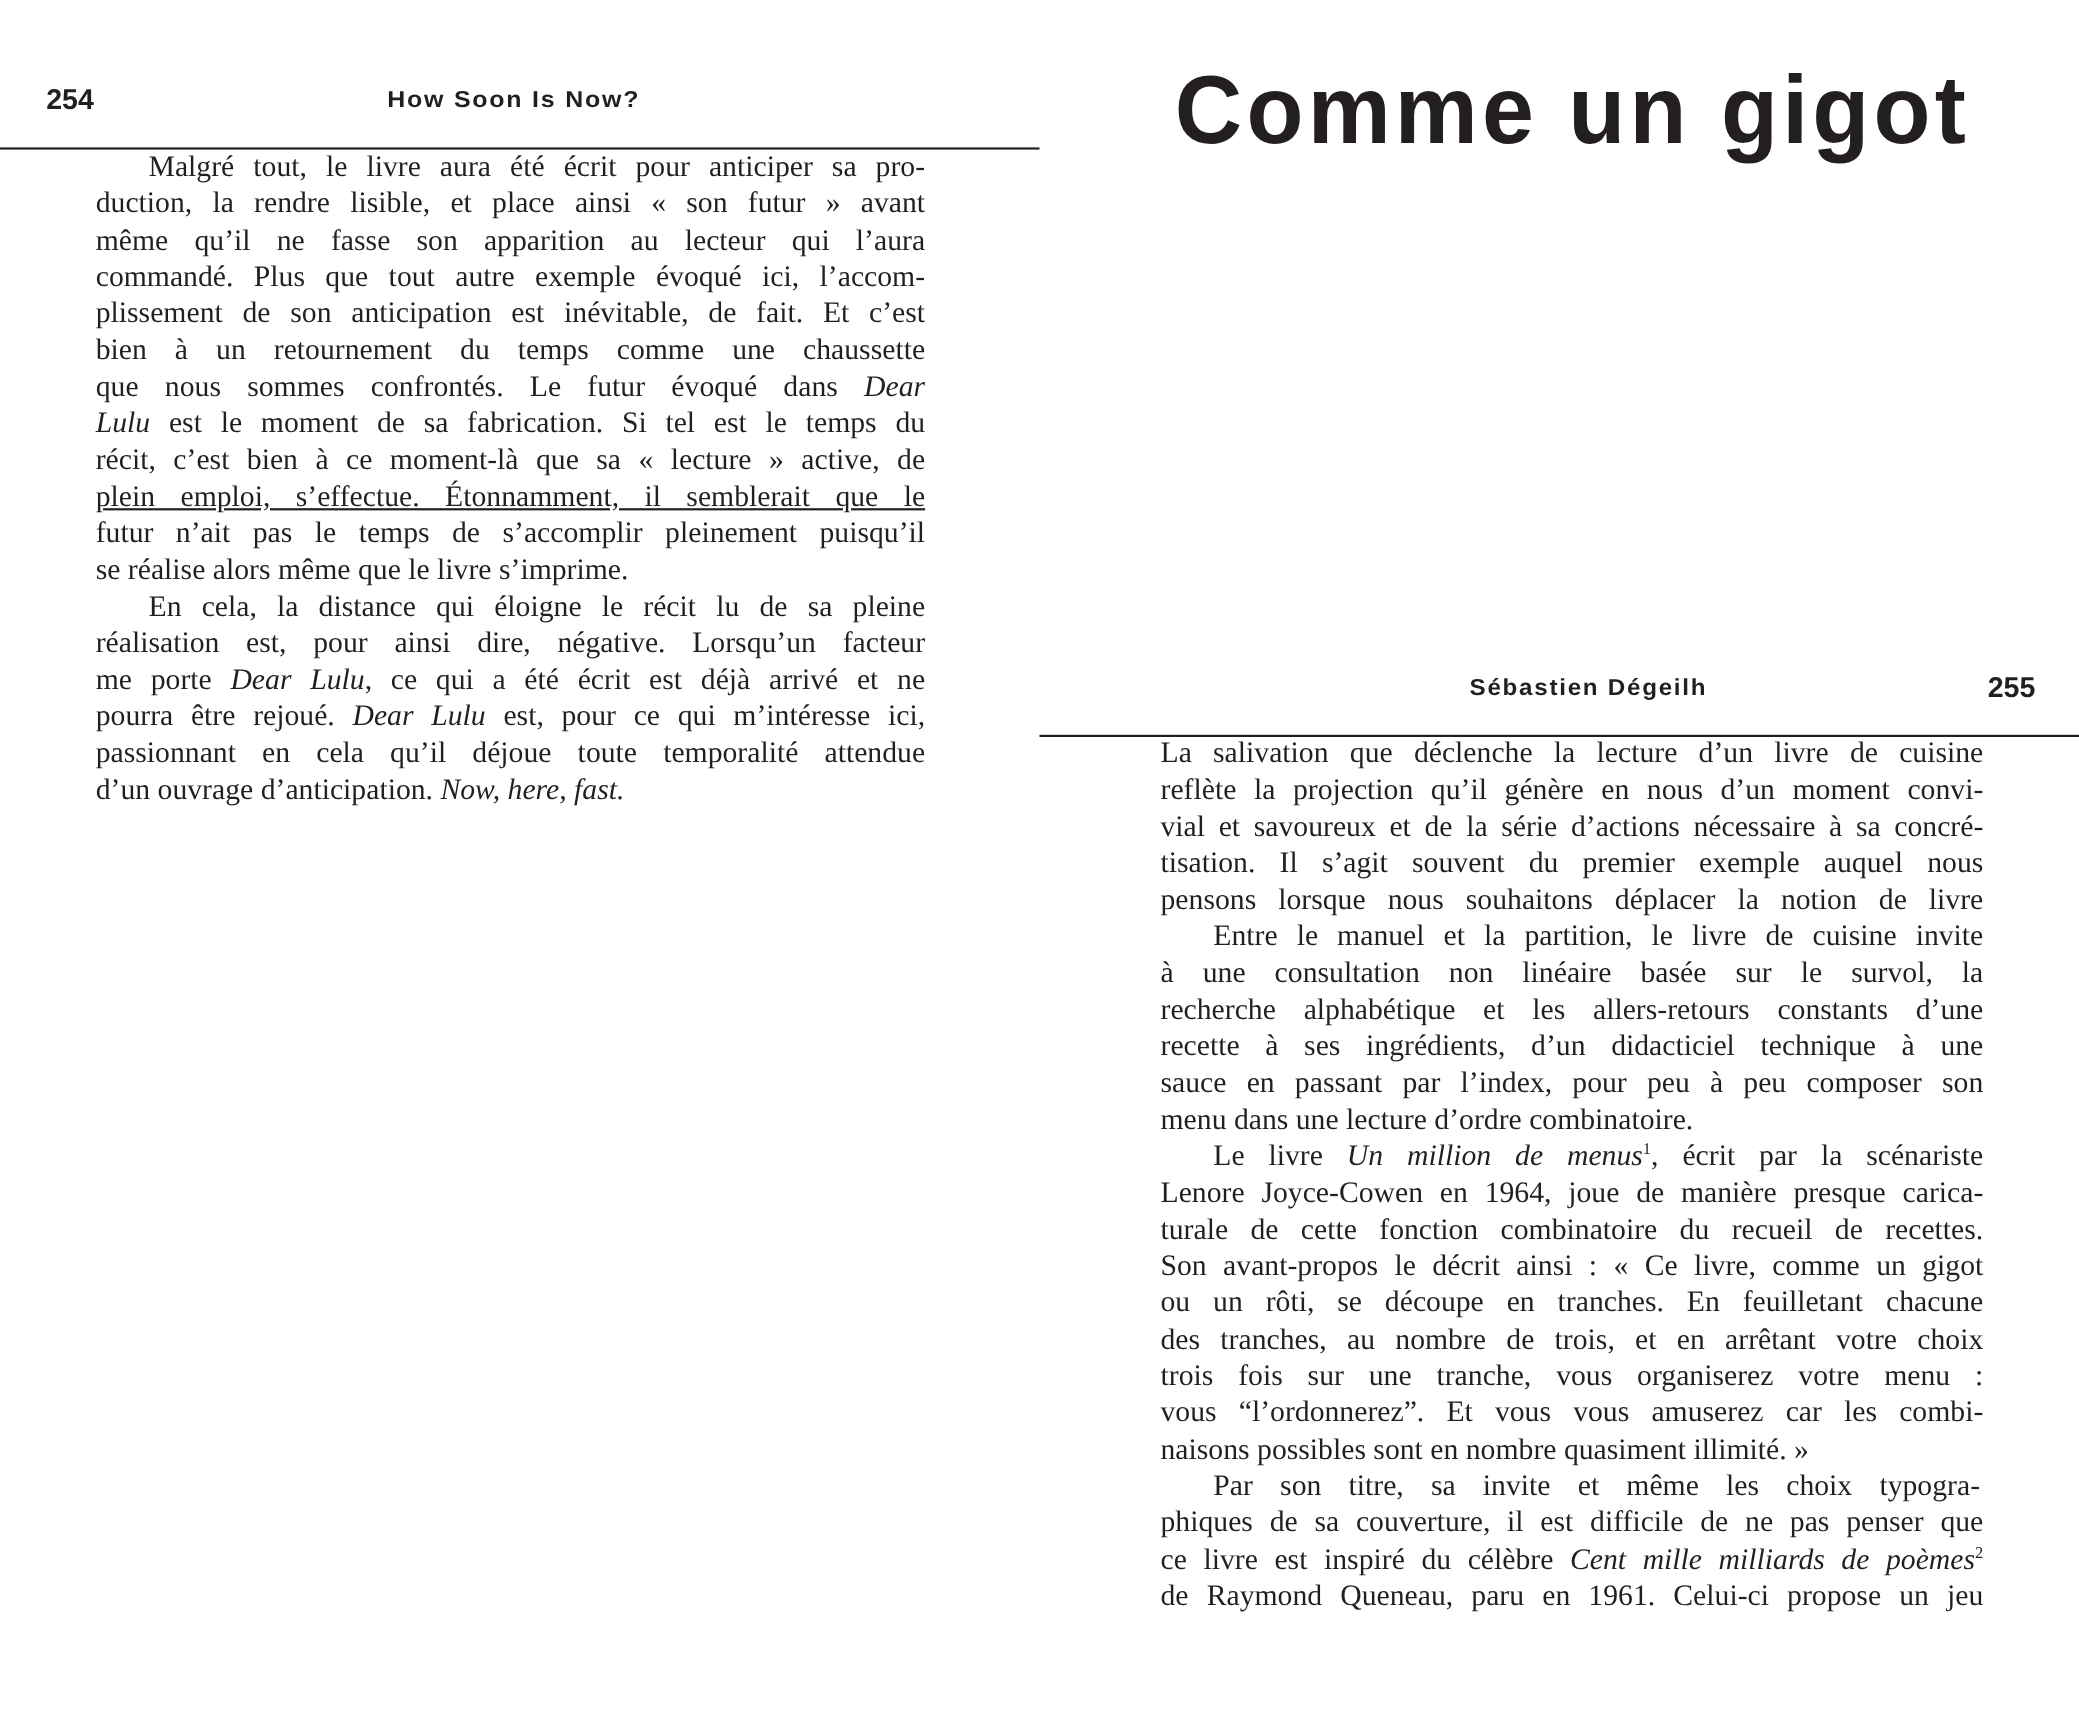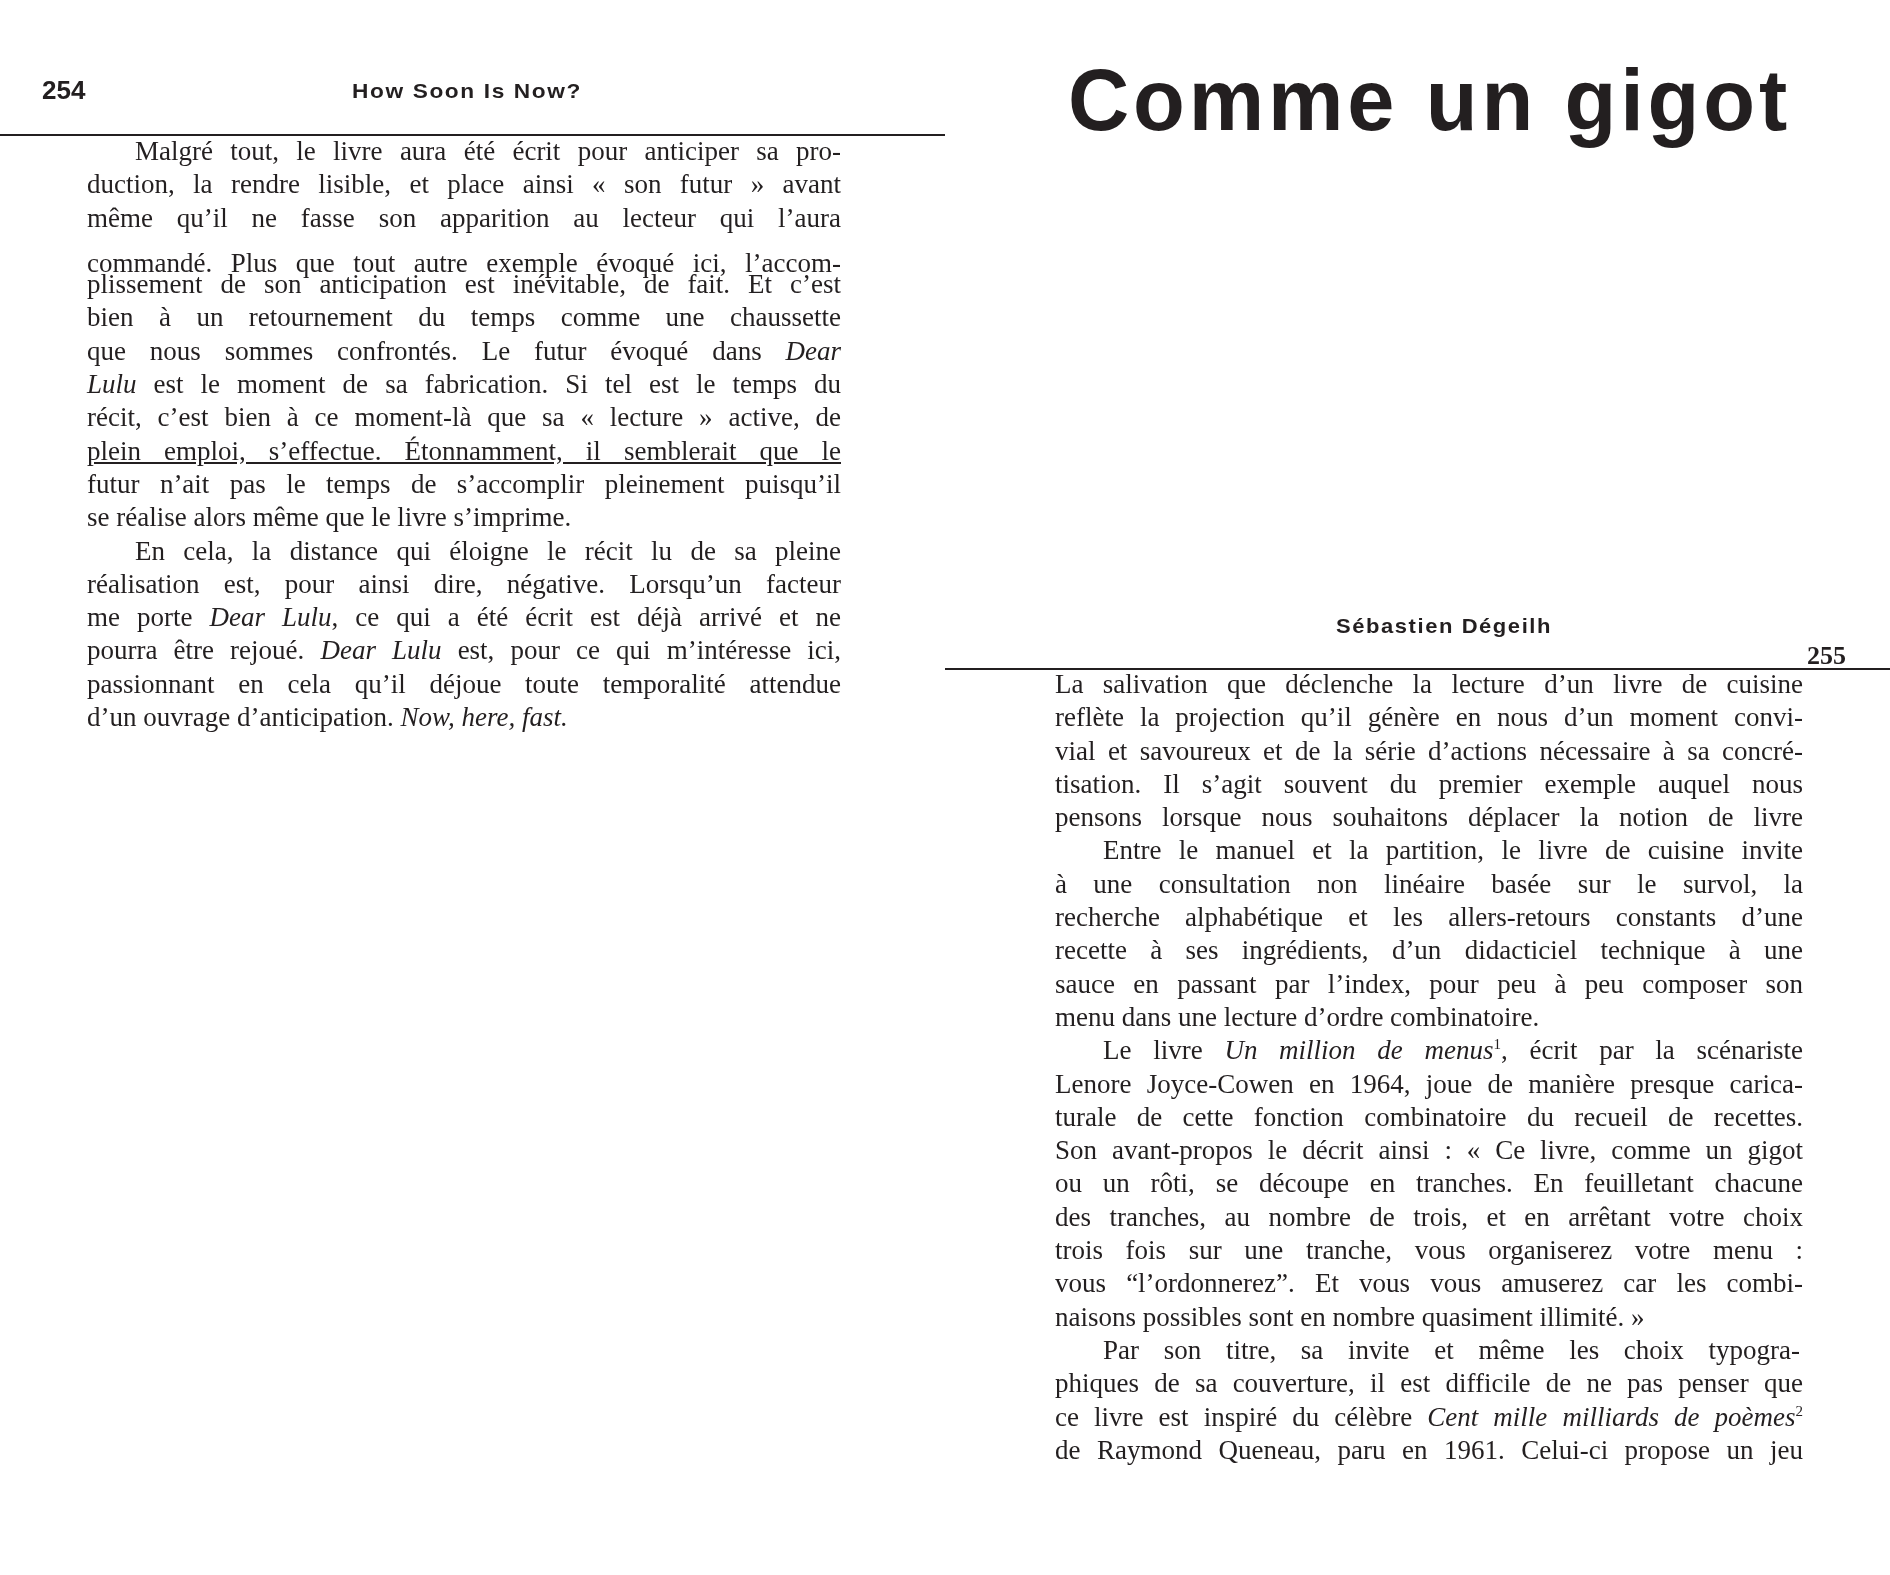--- a/index.html
+++ b/index.html
@@ -54,42 +54,42 @@
 <body>
 
 <div class="page page-left">
   <div class="hdr folio" style="left:42px; top:77px;">254</div>
   <div class="hdr running" style="left: 352px; top: 80px; display: inline-block; transform-origin: left top; transform: scaleX(1.07981);">How Soon Is Now?</div>
   <div class="rule" style="left:0; top:134px; width:945px;"></div>
   <div class="body" style="left:87px; top:135px; width:754px;">
       <div class="line indent"><span class="line-inner" style="word-spacing: 10.55px;"><span>Malgré tout, le livre aura été écrit pour anticiper sa pro-</span></span></div>
       <div class="line"><span class="line-inner" style="word-spacing: 11.6307px;"><span>duction, la rendre lisible, et place ainsi « son futur » avant</span></span></div>
       <div class="line"><span class="line-inner" style="word-spacing: 17.0521px;"><span>même qu’il ne fasse son apparition au lecteur qui l’aura</span></span></div>
-      <div class="line"><span class="line-inner" style="word-spacing: 11.7773px; margin-top: 12px;"><span>commandé. Plus que tout autre exemple évoqué ici, l’accom-</span></span></div>
+      <div class="line"><span class="line-inner" style="word-spacing: 11.7773px;"><span>commandé. Plus que tout autre exemple évoqué ici, l’accom-</span></span></div>
       <div class="line"><span class="line-inner" style="word-spacing: 11.2153px;"><span>plissement de son anticipation est inévitable, de fait. Et c’est</span></span></div>
       <div class="line"><span class="line-inner" style="word-spacing: 18.7109px;"><span>bien à un retournement du temps comme une chaussette</span></span></div>
       <div class="line"><span class="line-inner" style="word-spacing: 17.1094px;"><span>que nous sommes confrontés. Le futur évoqué dans </span><em>Dear</em></span></div>
       <div class="line"><span class="line-inner" style="word-spacing: 10.2799px;"><em>Lulu</em><span> est le moment de sa fabrication. Si tel est le temps du</span></span></div>
       <div class="line"><span class="line-inner" style="word-spacing: 9.10807px;"><span>récit, c’est bien à ce moment-là que sa « lecture » active, de</span></span></div>
       <div class="line"><span class="line-inner" style="word-spacing: 16.3125px; text-decoration: underline;"><span>plein emploi, s’effectue. Étonnamment, il semblerait que le</span></span></div>
       <div class="line"><span class="line-inner" style="word-spacing: 13.6465px;"><span>futur n’ait pas le temps de s’accomplir pleinement puisqu’il</span></span></div>
       <div class="line"><span class="line-inner"><span>se réalise alors même que le livre s’imprime.</span></span></div>
       <div class="line indent"><span class="line-inner" style="word-spacing: 11.5668px;"><span>En cela, la distance qui éloigne le récit lu de sa pleine</span></span></div>
       <div class="line"><span class="line-inner" style="word-spacing: 17.529px;"><span>réalisation est, pour ainsi dire, négative. Lorsqu’un facteur</span></span></div>
       <div class="line"><span class="line-inner" style="word-spacing: 10.2488px;"><span>me porte </span><em>Dear Lulu</em><span>, ce qui a été écrit est déjà arrivé et ne</span></span></div>
       <div class="line"><span class="line-inner" style="word-spacing: 9.34375px;"><span>pourra être rejoué. </span><em>Dear Lulu</em><span> est, pour ce qui m’intéresse ici,</span></span></div>
       <div class="line"><span class="line-inner" style="word-spacing: 16.9955px;"><span>passionnant en cela qu’il déjoue toute temporalité attendue</span></span></div>
       <div class="line"><span class="line-inner"><span>d’un ouvrage d’anticipation. </span><em>Now, here, fast.</em></span></div>
     </div>
 </div>
 
 <div class="page page-right">
   <div class="title" style="left: 123px; top: 56px; display: inline-block; transform-origin: left top; transform: scaleX(0.963779);">Comme un gigot</div>
   <div class="hdr running" style="left: 391px; top: 615px; display: inline-block; transform-origin: left top; transform: scaleX(1.04656);">Sébastien Dégeilh</div>
-  <div class="hdr folio" style="left:862px; top:643px;font-family:Liberation Serif, serif;">255</div>
+  <div class="hdr folio" style="left:862px; top:612px;">255</div>
   <div class="rule" style="left:0; top:668px; width:945px;"></div>
   <div class="body" style="left:110px; top:668px; width:748px;">
       <div class="line"><span class="line-inner" style="word-spacing: 12.5573px;"><span>La salivation que déclenche la lecture d’un livre de cuisine</span></span></div>
       <div class="line"><span class="line-inner" style="word-spacing: 9.21875px;"><span>reflète la projection qu’il génère en nous d’un moment convi-</span></span></div>
       <div class="line"><span class="line-inner" style="word-spacing: 5.64347px;"><span>vial et savoureux et de la série d’actions nécessaire à sa concré-</span></span></div>
       <div class="line"><span class="line-inner" style="word-spacing: 15.2363px;"><span>tisation. Il s’agit souvent du premier exemple auquel nous</span></span></div>
       <div class="line"><span class="line-inner" style="word-spacing: 13.2656px;"><span>pensons lorsque nous souhaitons déplacer la notion de livre</span></span></div>
       <div class="line indent"><span class="line-inner" style="word-spacing: 10.5453px;"><span>Entre le manuel et la partition, le livre de cuisine invite</span></span></div>
       <div class="line"><span class="line-inner" style="word-spacing: 19.6302px;"><span>à une consultation non linéaire basée sur le survol, la</span></span></div>
       <div class="line"><span class="line-inner" style="word-spacing: 18.4635px;"><span>recherche alphabétique et les allers-retours constants d’une</span></span></div>

